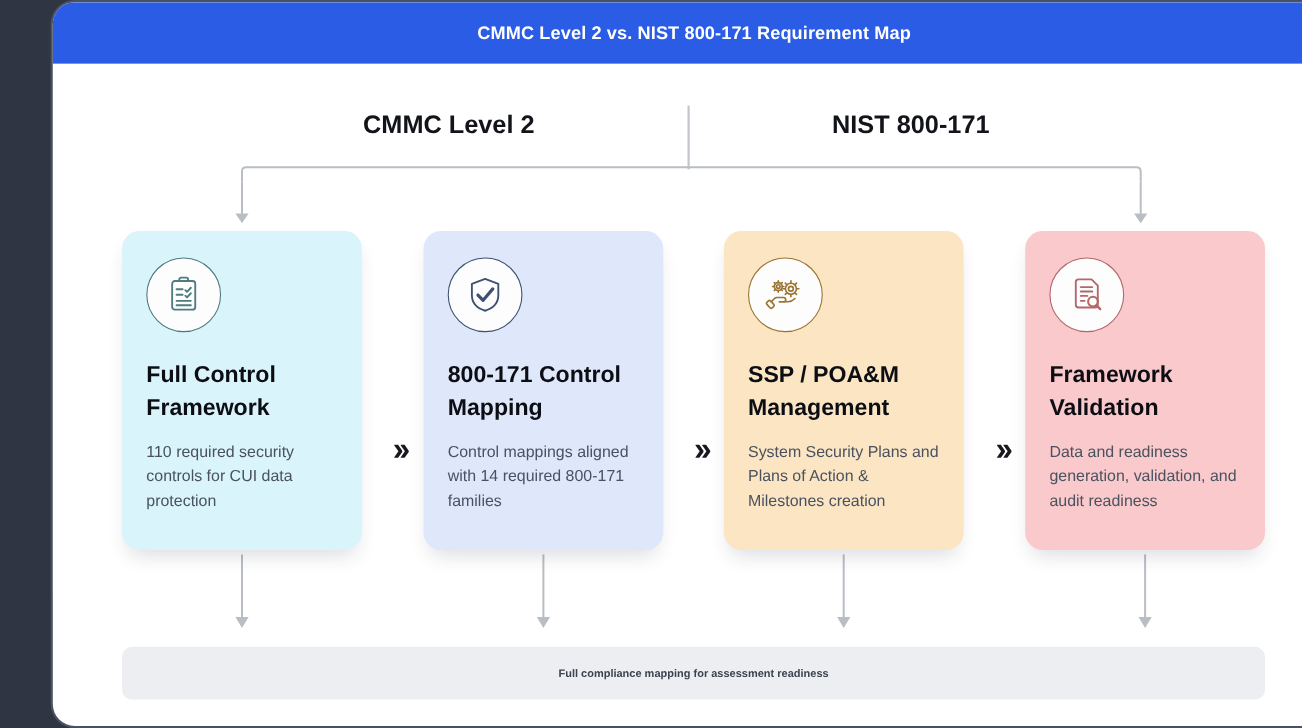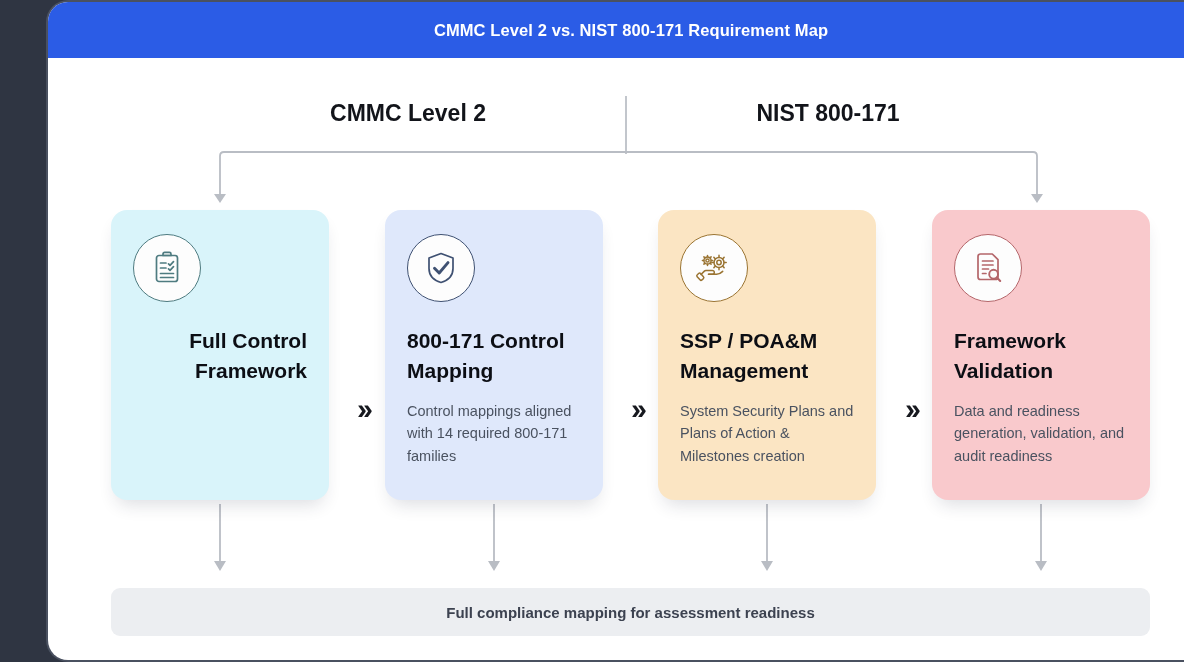--- a/index.html
+++ b/index.html
@@ -96,21 +96,21 @@
 
   .card {
     position: absolute;
     top: 0;
     width: 218px;
     height: 290px;
     border-radius: 16px;
     padding: 24px 22px 0 22px;
     box-shadow: 0 10px 18px -6px rgba(30, 40, 60, 0.16);
   }
-  .card.c0 { left: 63px;  background: #d9f4fa; text-align: right; }
+  .card.c0 { left: 63px;  background: #d9f4fa; }
   .card.c1 { left: 337px; background: #dfe8fb; }
   .card.c2 { left: 610px; background: #fbe5c3; }
   .card.c3 { left: 884px; background: #f9c9cc; }
 
   .icon-badge {
     width: 68px;
     height: 68px;
     border-radius: 50%;
     background: #fdfdfd;
     display: flex;
@@ -160,21 +160,21 @@
     top: 530px;
     width: 1039px;
     height: 48px;
     background: #eceef1;
     border-radius: 9px;
     display: flex;
     align-items: center;
     justify-content: center;
   }
   .footer-text {
-    font-size: 15px;
+    font-size: 10px;
     font-weight: bold;
     color: #3c4250;
   }
 </style>
 </head>
 <body>
 
 <div class="device-frame">
 
   <div class="title-bar">
@@ -215,20 +215,21 @@
             <path d="M14 5.5 V4 a1.6 1.6 0 0 1 1.6-1.6h4.8A1.6 1.6 0 0 1 22 4 v1.5 Z"></path>
             <line x1="11.5" y1="13" x2="17" y2="13"></line>
             <line x1="11.5" y1="18" x2="17" y2="18"></line>
             <path d="M19.5 13.8 L21 15.3 L24.5 11.6"></path>
             <path d="M19.5 18.8 L21 20.3 L24.5 16.6"></path>
             <line x1="11.5" y1="23.5" x2="24.5" y2="23.5"></line>
             <line x1="11.5" y1="27.5" x2="24.5" y2="27.5"></line>
           </svg>
         </div>
         <div class="card-title">Full Control Framework</div>
+        <div class="card-desc">110 required security controls for CUI data protection</div>
       </div>
 
       <div class="card c1">
         <div class="icon-badge">
           <svg width="36" height="36" viewBox="0 0 36 36" fill="none" stroke="#3f5172" stroke-width="1.7" stroke-linecap="round" stroke-linejoin="round">
             <path d="M18 3.5 L30 8 v10.5 c0 7.2 -5.2 11.9 -12 14 c-6.8 -2.1 -12 -6.8 -12 -14 V8 Z"></path>
             <path d="M11.5 18.2 L16.2 23 L25 12.6" stroke-width="2.9"></path>
           </svg>
         </div>
         <div class="card-title">800-171 Control Mapping</div>

